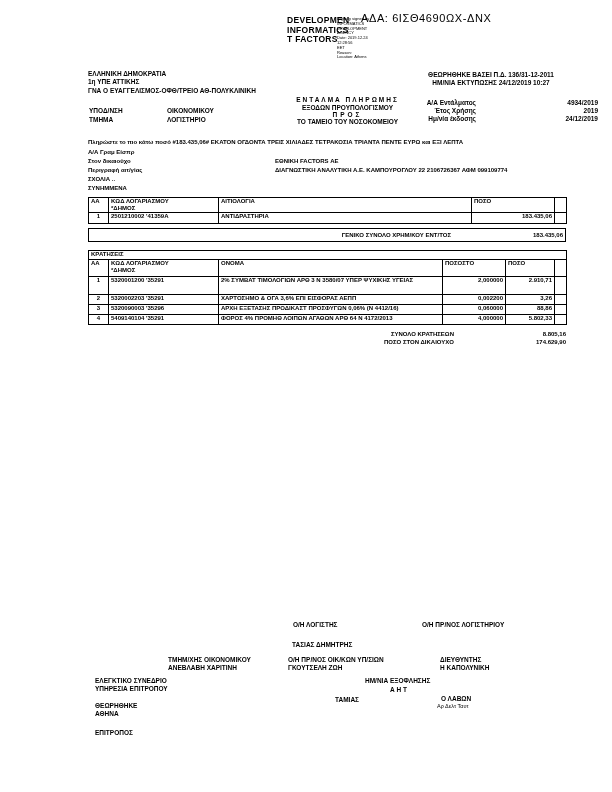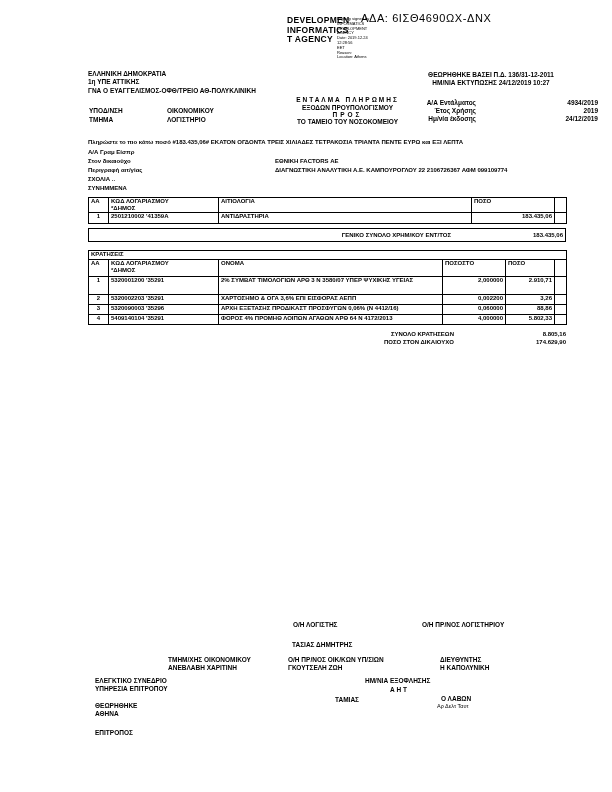--- a/index.html
+++ b/index.html
@@ -48,21 +48,21 @@
 </head>
 <body>
 
 <div class="page">
 
   <div class="t ada" style="left:361px; top:12px;">ΑΔΑ: 6ΙΣΘ4690ΩΧ-ΔΝΧ</div>
 
   <div class="t stamp-agency" style="left:287px; top:16px;">
     <div>DEVELOPMEN</div>
     <div>INFORMATICS</div>
-    <div>T AGENCY</div>
+    <div>T FACTORS</div>
   </div>
   <div class="t stamp-details pre" style="left:337px; top:17px; white-space:pre-line;">Digitally signed by
 INFORMATICS
 DEVELOPMENT AGENCY
 Date: 2019.12.24 12:28:56
 EET
 Reason:
 Location: Athens</div>
 
   <div class="t org-lines fs65 b" style="left:88px; top:70px;">

